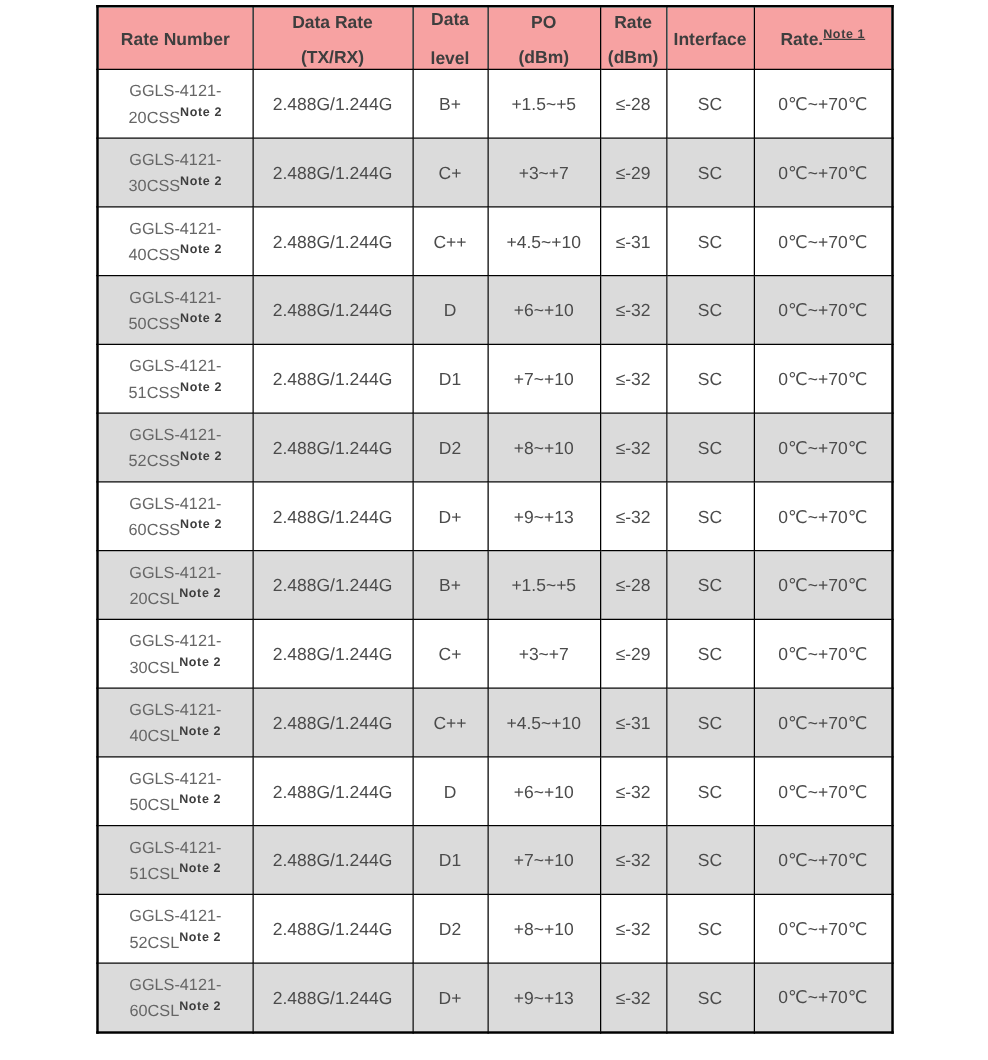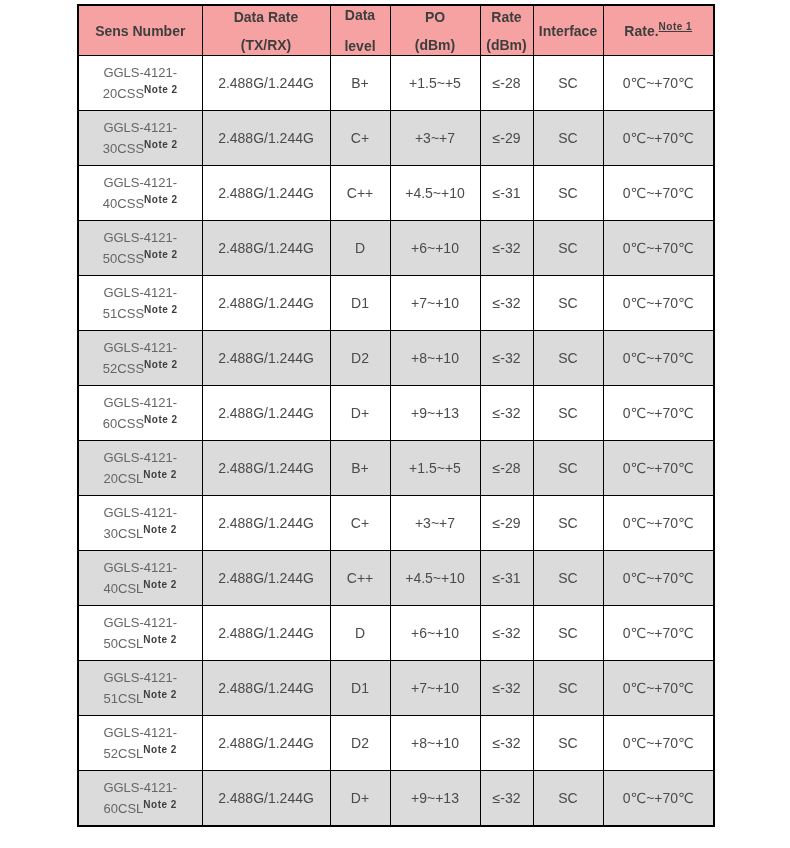--- a/index.html
+++ b/index.html
@@ -93,21 +93,21 @@
         <col style="width:128px">
         <col style="width:60px">
         <col style="width:90px">
         <col style="width:53px">
         <col style="width:70px">
         <col style="width:111px">
       </colgroup>
       <thead>
         <tr>
           <th>
-            <div class="hline1">Sens Number</div>
+            <div class="hline1">Rate Number</div>
           </th>
           <th>
             <div class="hline1">Data Rate</div>
             <div class="hline2">(TX/RX)</div>
           </th>
           <th>
             <div class="hline1">Data</div>
             <div class="hline2-tight">level</div>
           </th>
           <th>

